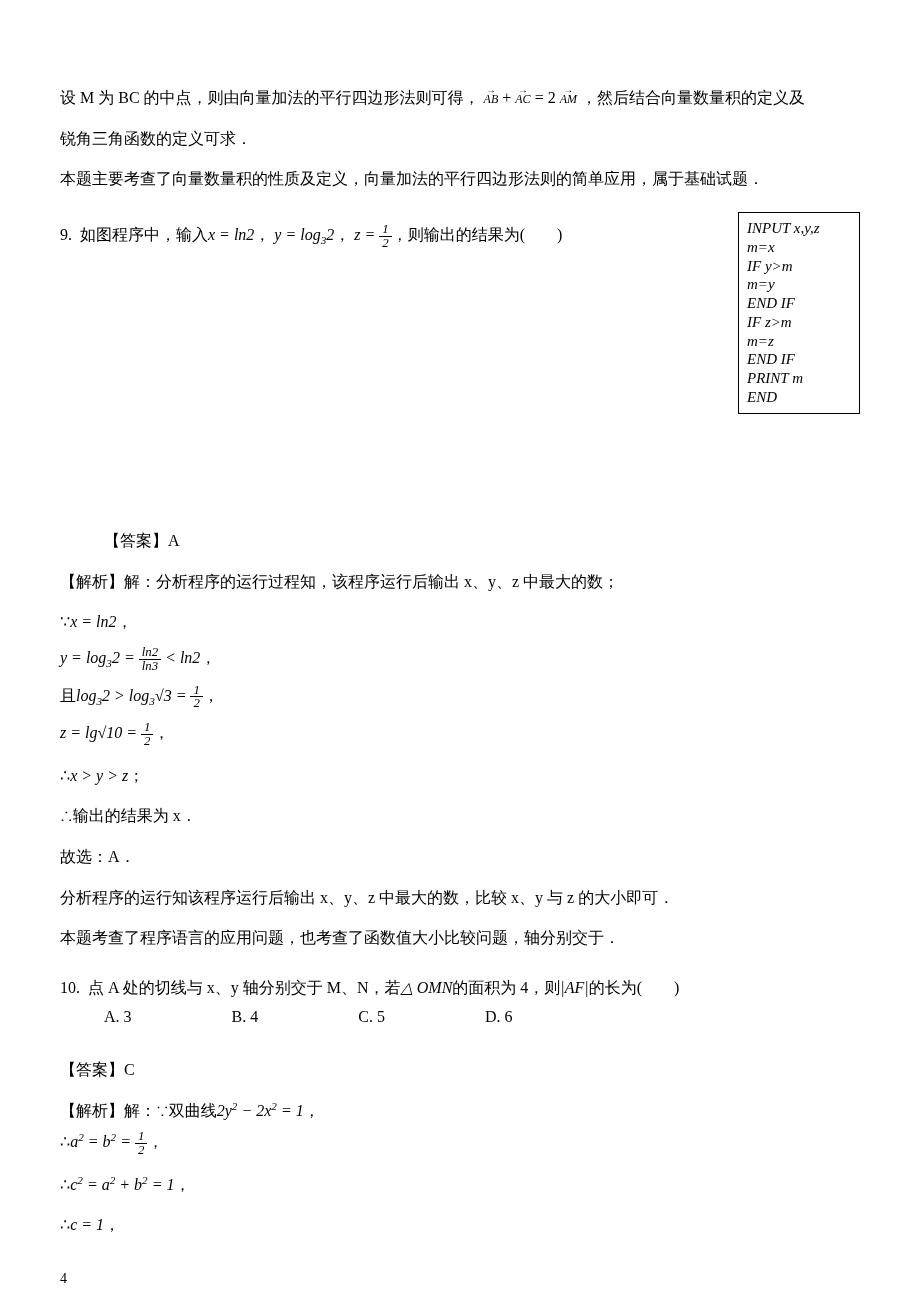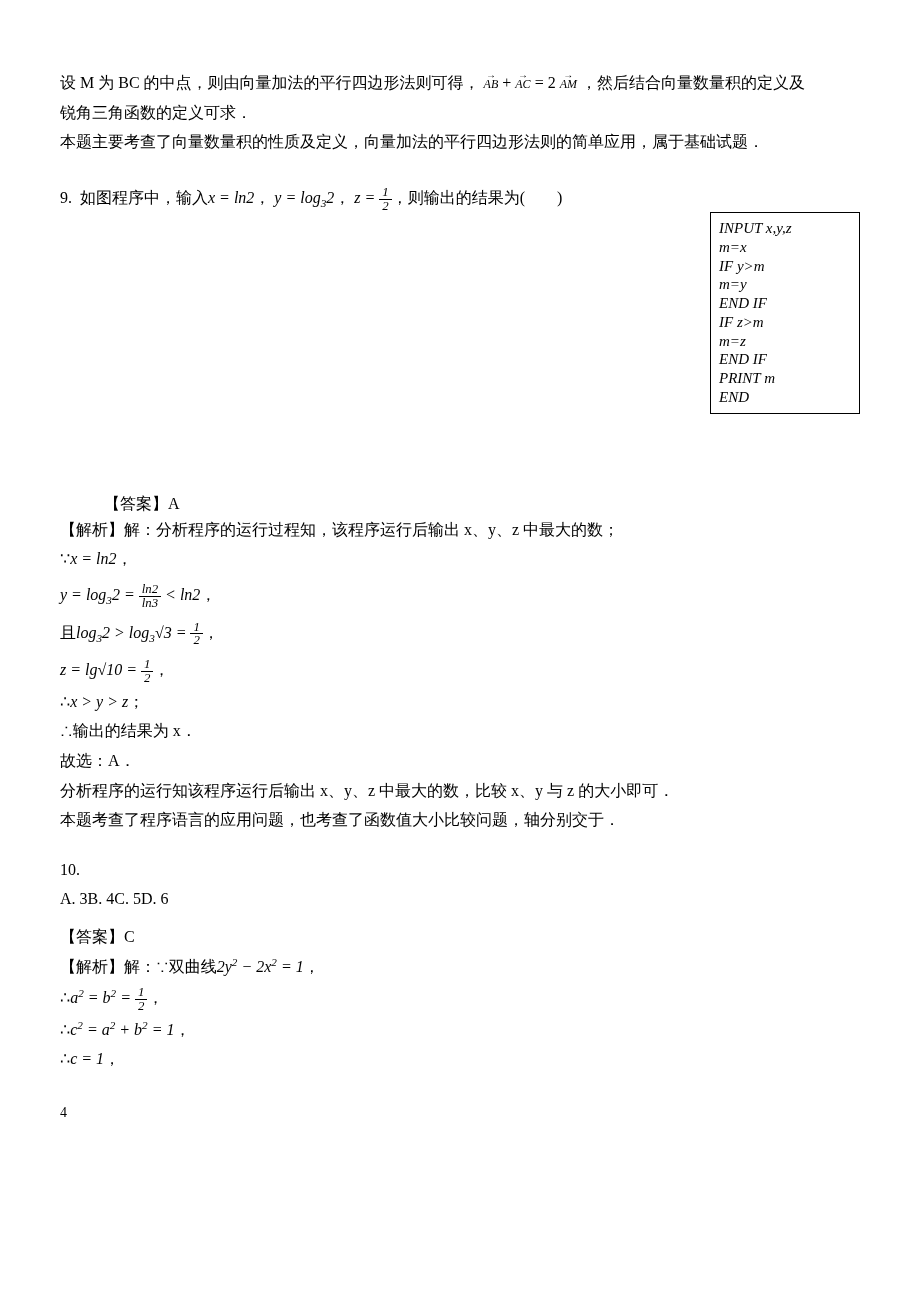--- a/index.html
+++ b/index.html
@@ -5,40 +5,40 @@
     * { margin: 0; padding: 0; box-sizing: border-box; }
     body {
       font-family: "SimSun", "Times New Roman", serif;
       font-size: 16px;
       line-height: 1.6;
       color: #000;
       background: #fff;
       width: 920px;
       padding: 70px 60px 40px 60px;
     }
-    .para { margin-bottom: 4px; }
+    .para { margin-bottom: 4px; margin-top: 15px; }
     .section-gap { margin-top: 30px; margin-bottom: 20px; }
     .question-row {
       display: flex;
       align-items: flex-start;
       gap: 8px;
     }
     .q-num { flex-shrink: 0; }
     .q-body { flex: 1; }
     .options { margin-left: 44px; margin-top: 14px; text-align: right; }
     .options .opt { margin-bottom: 6px; }
     .code-box {
       position: absolute;
       border: 1px solid #000;
       padding: 6px 10px 6px 8px;
       font-style: italic;
       font-family: "Times New Roman", serif;
       font-size: 15px;
       line-height: 1.25;
-      width: 150px;
+      width: 122px;
       right: 60px;
       top: 212px;
       background: #fff;
     }
     .math {
       font-family: "Times New Roman", serif;
       font-style: italic;
     }
     sup, sub { font-size: 0.7em; line-height: 0; }
     .frac {
@@ -47,20 +47,22 @@
       text-align: center;
       font-size: 0.8em;
       line-height: 1;
     }
     .frac .num { display: block; border-bottom: 1px solid #000; padding: 0 3px; }
     .frac .den { display: block; padding: 0 3px; }
     .answer-indent { margin-left: 44px; }
     .big-gap { height: 170px; }
     .options-inline {
       display: flex;
+      gap: 100px;
+      margin-left: 44px;
       margin-top: 4px;
     }
     .page-num {
       position: static;
       margin-top: 30px;
       font-size: 14px;
     }
     .vec {
       display: inline-block;
       position: relative;
@@ -139,20 +141,23 @@
 <div class="para"><span>∴</span><span class="math">x &gt; y &gt; z</span><span>；</span></div>
 <div class="para">∴输出的结果为 x．</div>
 <div class="para">故选：A．</div>
 <div class="para">分析程序的运行知该程序运行后输出 x、y、z 中最大的数，比较 x、y 与 z 的大小即可．</div>
 <div class="para">本题考查了程序语言的应用问题，也考查了函数值大小比较问题，轴分别交于．</div>
 
 <div style="height:20px;"></div>
 <div class="question-row">
   <div class="q-num">10.</div>
   <div class="q-body">
+    <div>
+      <span>点 A 处的切线与 x、y 轴分别交于 M、N，若</span><span class="math">△ <i>OMN</i></span><span>的面积为 4，则</span><span class="math">|AF|</span><span>的长为(　　)</span>
+    </div>
   </div>
 </div>
 <div class="options-inline">
   <div>A. 3</div>
   <div>B. 4</div>
   <div>C. 5</div>
   <div>D. 6</div>
 </div>
 
 <div style="height:12px;"></div>

